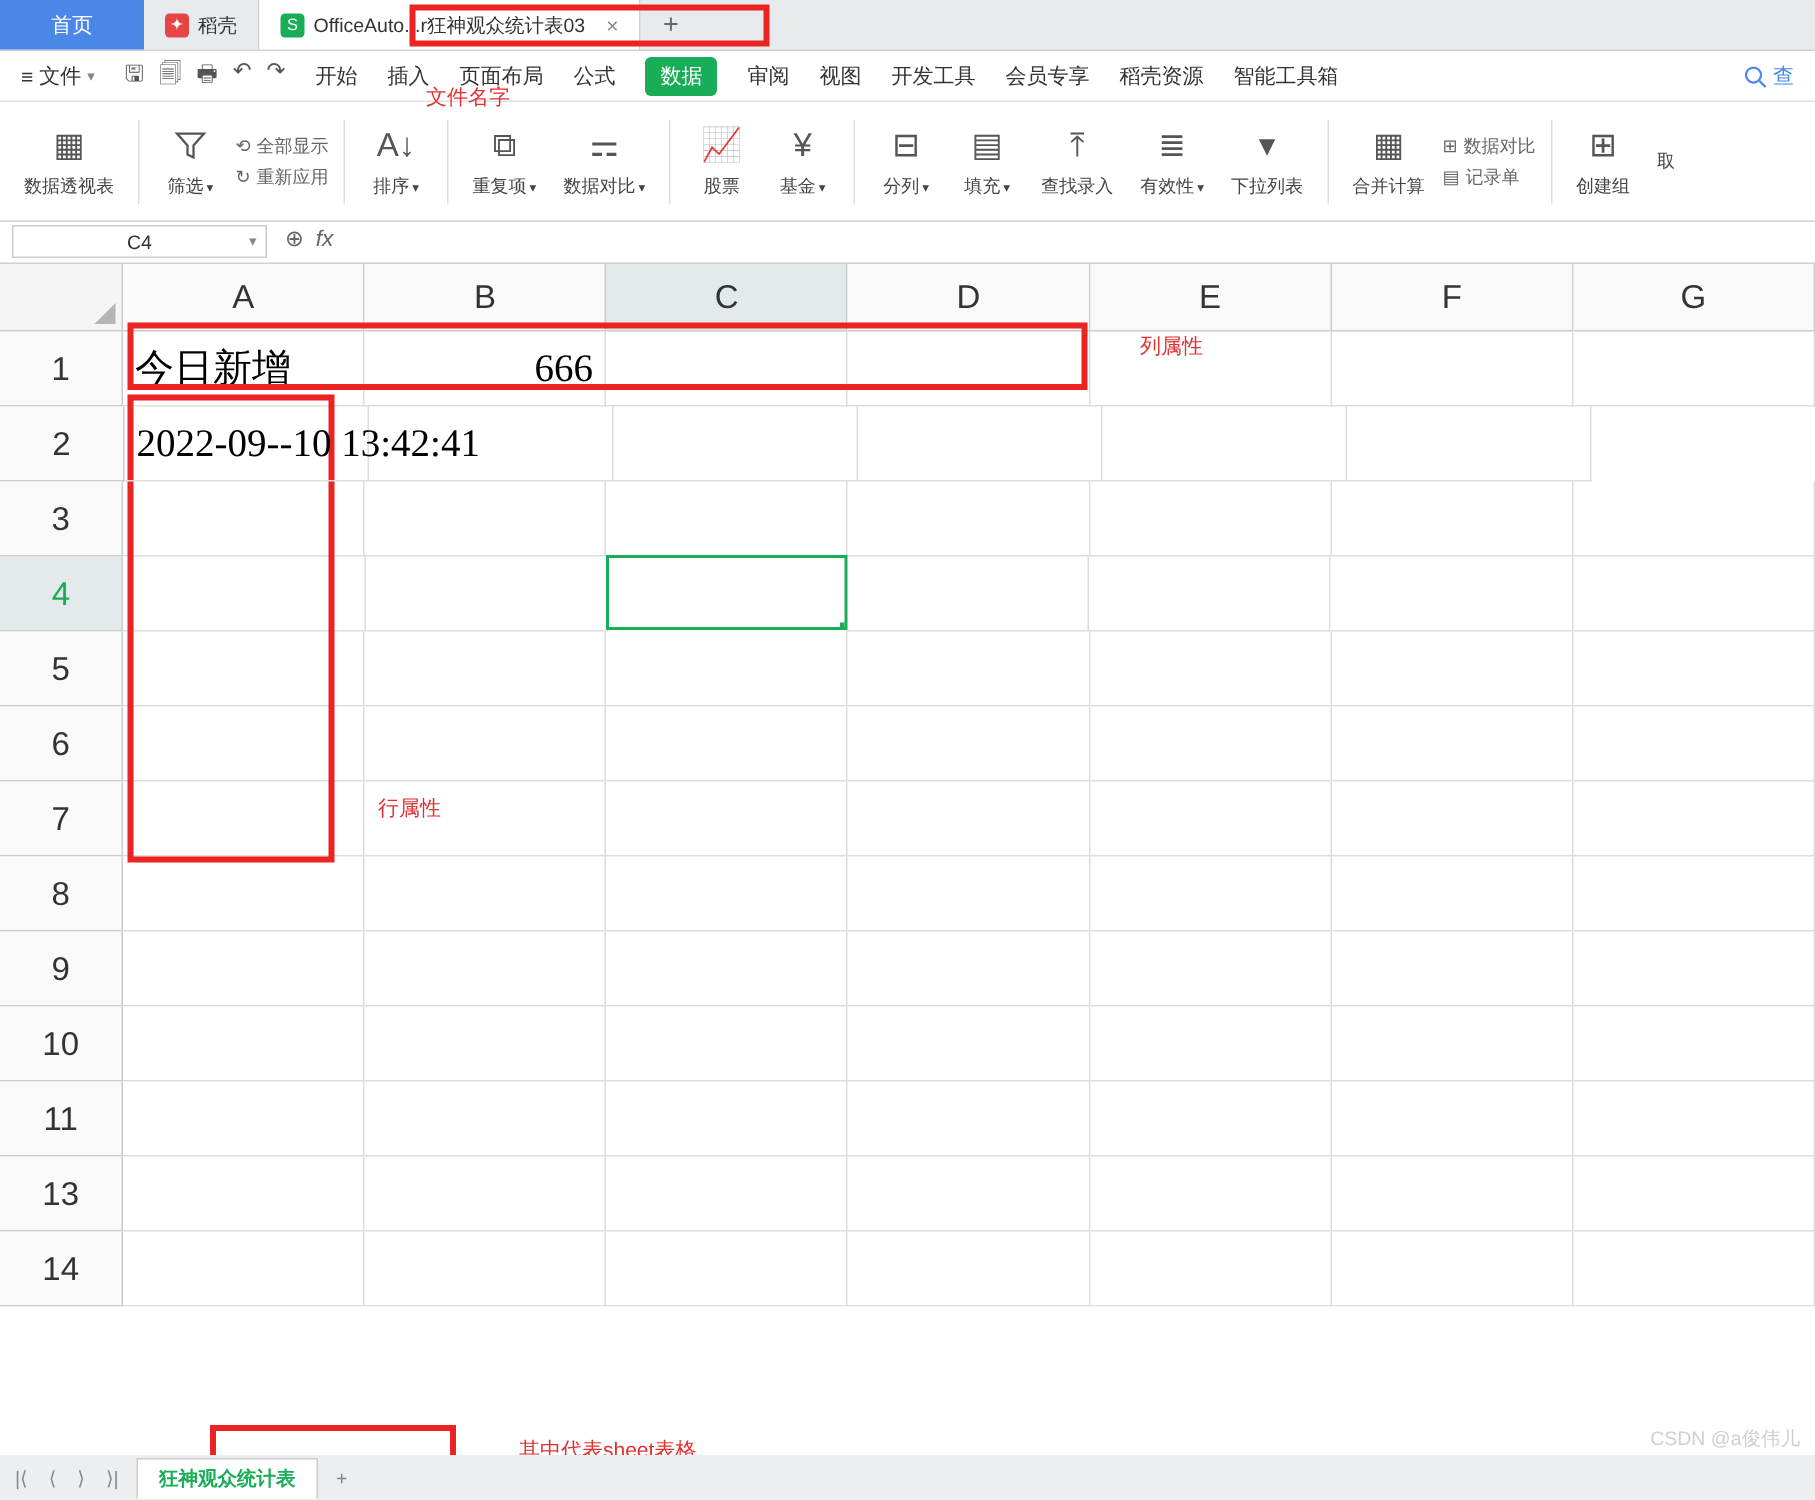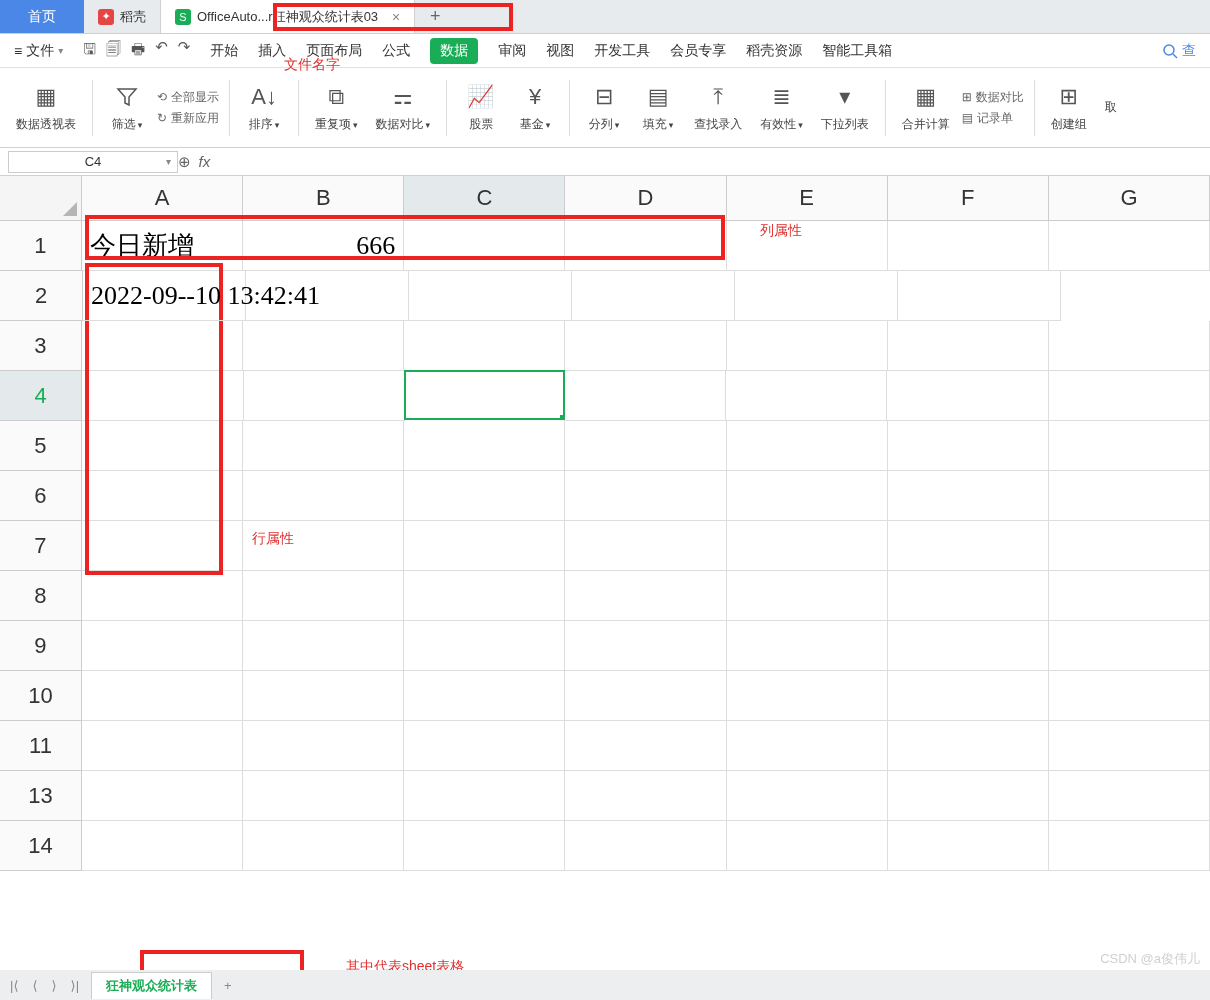--- a/index.html
+++ b/index.html
@@ -1,35 +1,35 @@
 <!DOCTYPE html>
 <html><head>
 <meta charset="utf-8">
 <style>
 * { margin:0; padding:0; box-sizing:border-box; font-family:"Microsoft YaHei","SimSun",sans-serif; }
 body { background:#fff; overflow:hidden; width:1210px; height:1000px; position:relative; }
 .tabbar { height:34px; background:#e8ebee; display:flex; align-items:stretch; border-bottom:1px solid #d0d0d0; }
-.tab-home { background:#4a87e6; color:#fff; width:84px; display:flex; align-items:center; justify-content:center; font-size:14px; }
+.tab-home { background:#4a87e6; color:#fff; width:96px; display:flex; align-items:center; justify-content:center; font-size:14px; }
 .tab { display:flex; align-items:center; padding:0 14px; font-size:13px; color:#333; border-right:1px solid #d0d0d0; background:#e8ebee; gap:6px; }
 .tab.active { background:#fff; }
 .tab .ic { width:16px; height:16px; display:inline-flex; align-items:center; justify-content:center; border-radius:3px; font-size:11px; color:#fff; }
 .tab .close { color:#888; font-size:14px; margin-left:8px; }
 .tab-new { width:40px; display:flex; align-items:center; justify-content:center; color:#666; font-size:18px; }
 .ribbonbar { height:34px; display:flex; align-items:center; padding:0 14px; gap:20px; border-bottom:1px solid #e0e0e0; font-size:14px; color:#333; }
 .menubtn { display:flex; align-items:center; gap:4px; }
 .menutab { cursor:pointer; font-size:14px; color:#333; }
 .menutab.active { background:#1aad57; color:#fff; padding:4px 10px; border-radius:4px; }
 .toolbar { height:80px; display:flex; align-items:center; padding:0 10px; border-bottom:1px solid #d0d0d0; gap:6px; position:relative; }
 .toolgroup { display:flex; flex-direction:column; align-items:center; justify-content:center; gap:4px; min-width:48px; padding:4px 6px; font-size:12px; color:#444; }
 .toolgroup .ticon { font-size:22px; color:#555; height:30px; display:flex; align-items:center; }
 .toolgroup .tlabel { font-size:12px; color:#444; display:flex; align-items:center; gap:2px; }
 .sep { width:1px; height:56px; background:#ddd; margin:0 4px; }
 .toolsub { display:flex; flex-direction:column; gap:4px; font-size:12px; color:#666; }
 .toolrow { display:flex; align-items:center; gap:4px; white-space:nowrap; }
-.namebox-row { height:28px; display:flex; align-items:center; border-bottom:1px solid #d0d0d0; padding:2px 8px; }
+.namebox-row { height:28px; display:flex; align-items:flex-start; border-bottom:1px solid #d0d0d0; padding:2px 8px; gap:12px; }
 .namebox { width:170px; height:22px; border:1px solid #ccc; display:flex; align-items:center; justify-content:center; font-size:13px; color:#333; position:relative; }
 .namebox .dd { position:absolute; right:6px; color:#888; font-size:10px; }
 .fx-area { display:flex; align-items:center; gap:8px; color:#666; font-size:15px; }
 .grid-area { position:relative; overflow:hidden; }
 .colheads { display:flex; height:45px; }
 .corner { width:83px; height:45px; border-right:1px solid #ccc; border-bottom:1px solid #ccc; background:#f5f5f5; position:relative; }
 .corner::after { content:''; position:absolute; right:4px; bottom:4px; width:0; height:0; border-right:14px solid #b5b5b5; border-top:14px solid transparent; }
 .colhead { height:45px; border-right:1px solid #ccc; border-bottom:1px solid #ccc; display:flex; align-items:center; justify-content:center; font-size:22px; color:#333; background:#fafafa; }
 .colhead.sel { background:#e4e9ec; }
 .rownum { width:83px; border-right:1px solid #ccc; border-bottom:1px solid #ccc; display:flex; align-items:center; justify-content:center; font-size:22px; color:#333; background:#fafafa; }

